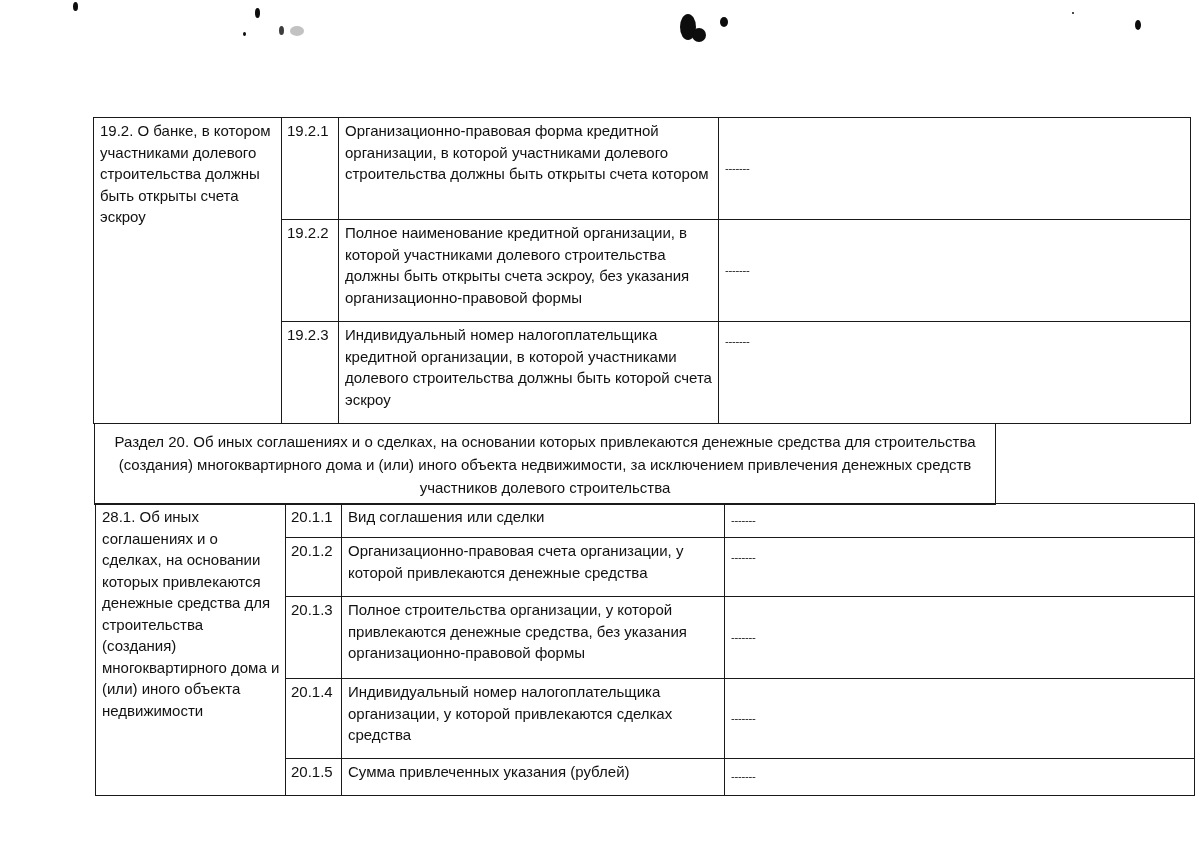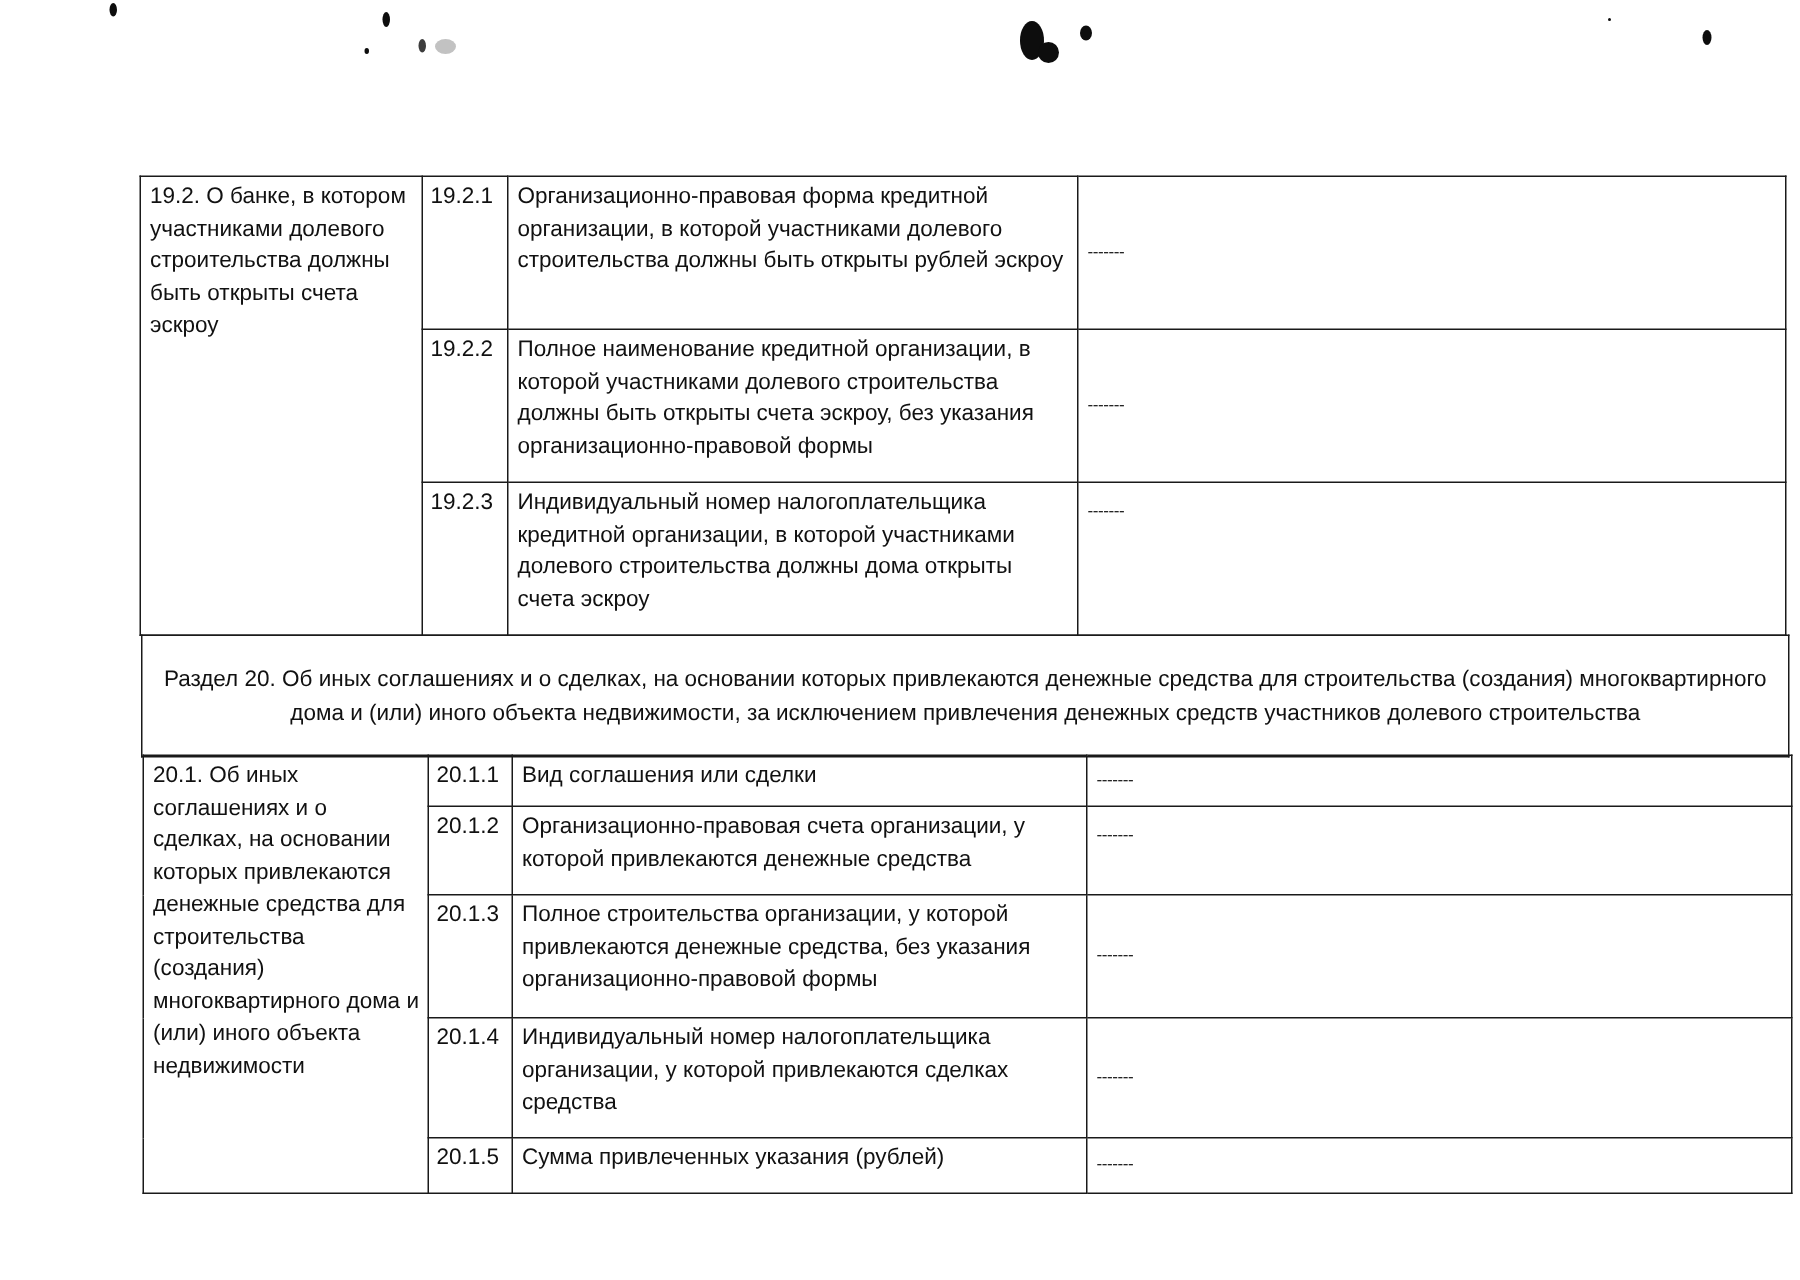--- a/index.html
+++ b/index.html
@@ -4,21 +4,21 @@
 <style>
   html, body { margin: 0; padding: 0; background: #ffffff; }
   body { width: 1200px; height: 853px; position: relative; overflow: hidden; font-family: "Liberation Sans", sans-serif; color: #111; }
   .speck { position: absolute; background: #0d0d0d; border-radius: 50%; }
   .sec { position: absolute; border-collapse: collapse; table-layout: fixed; }
   .sec td { border: 1.4px solid #1a1a1a; vertical-align: top; font-size: 15px; line-height: 21.5px; padding: 2px 5px 2px 6px; }
   .sec td.num { padding-left: 5px; padding-right: 2px; white-space: nowrap; }
   .sec td.val { font-family: "DejaVu Sans", sans-serif; font-size: 10.5px; letter-spacing: -0.3px; vertical-align: middle; }
   .sec td.val.top { vertical-align: top; padding-top: 9px; }
   #s19 { left: 93px; top: 117px; width: 1098px; }
-  #s20h { left: 94px; top: 423px; width: 1099px; }
+  #s20h { left: 94px; top: 423px; width: 902px; }
   #s20h td { text-align: center; padding: 4px 6px; line-height: 23px; height: 72px; vertical-align: middle; }
   #s20 { left: 95px; top: 503px; width: 1100px; }
 </style>
 </head>
 <body>
 
 <div class="speck" style="left:73px;top:2px;width:5px;height:9px;"></div>
 <div class="speck" style="left:255px;top:8px;width:5px;height:10px;"></div>
 <div class="speck" style="left:243px;top:32px;width:3px;height:4px;"></div>
 <div class="speck" style="left:279px;top:26px;width:5px;height:9px;opacity:0.8;"></div>
@@ -33,31 +33,31 @@
   <colgroup>
       <col style="width:188px">
       <col style="width:57px">
       <col style="width:380px">
       <col>
     </colgroup>
   <tbody>
       <tr style="height:102px">
     <td rowspan="3">19.2. О банке, в котором участниками долевого строительства должны быть открыты счета эскроу</td>
     <td class="num">19.2.1</td>
-    <td>Организационно-правовая форма кредитной организации, в которой участниками долевого строительства должны быть открыты рублей эскроу</td>
+    <td>Организационно-правовая форма кредитной организации, в которой участниками долевого строительства должны быть открыты счета котором</td>
     <td class="val">-------</td>
   </tr>
   <tr style="height:102px">
     <td class="num">19.2.2</td>
     <td>Полное наименование кредитной организации, в которой участниками долевого строительства должны быть открыты счета эскроу, без указания организационно-правовой формы</td>
     <td class="val">-------</td>
   </tr>
   <tr style="height:102px">
     <td class="num">19.2.3</td>
-    <td>Индивидуальный номер налогоплательщика кредитной организации, в которой участниками долевого строительства должны дома открыты счета эскроу</td>
+    <td>Индивидуальный номер налогоплательщика кредитной организации, в которой участниками долевого строительства должны быть которой счета эскроу</td>
     <td class="val top">-------</td>
   </tr>
 </tbody>
   </table>
 
 <table id="s20h" class="sec">
   <tbody>
       <tr>
     <td>Раздел 20. Об иных соглашениях и о сделках, на основании которых привлекаются денежные средства для строительства (создания) многоквартирного дома и (или) иного объекта недвижимости, за исключением привлечения денежных средств участников долевого строительства</td>
   </tr>
@@ -66,21 +66,21 @@
 
 <table id="s20" class="sec">
   <colgroup>
       <col style="width:190px">
       <col style="width:56px">
       <col style="width:383px">
       <col>
     </colgroup>
   <tbody>
       <tr style="height:34px">
-    <td rowspan="5">20.1. Об иных соглашениях и о сделках, на основании которых привлекаются денежные средства для строительства (создания) многоквартирного дома и (или) иного объекта недвижимости</td>
+    <td rowspan="5">28.1. Об иных соглашениях и о сделках, на основании которых привлекаются денежные средства для строительства (создания) многоквартирного дома и (или) иного объекта недвижимости</td>
     <td class="num">20.1.1</td>
     <td>Вид соглашения или сделки</td>
     <td class="val">-------</td>
   </tr>
   <tr style="height:59px">
     <td class="num">20.1.2</td>
     <td>Организационно-правовая счета организации, у которой привлекаются денежные средства</td>
     <td class="val top">-------</td>
   </tr>
   <tr style="height:82px">

